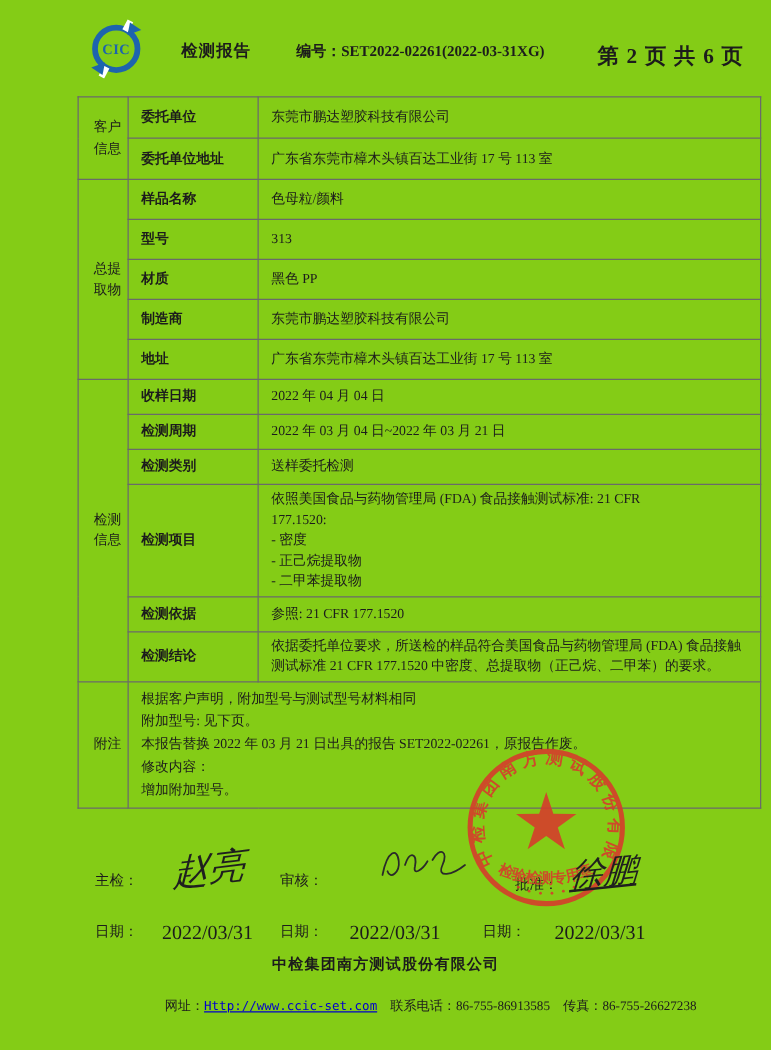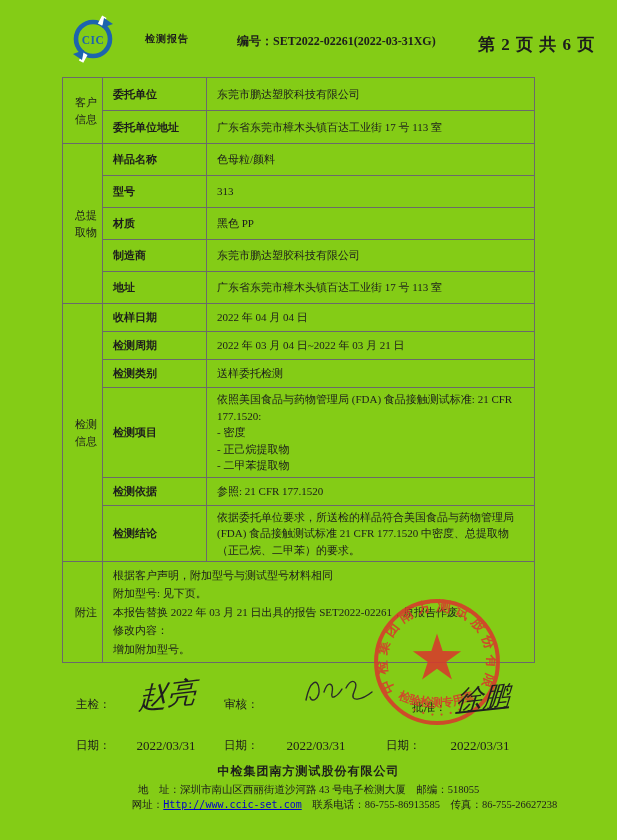--- a/index.html
+++ b/index.html
@@ -4,39 +4,39 @@
 <style>
   html,body{margin:0;padding:0;background:#e8e8e8;}
   .page{
     position:relative; width:617px; height:840px; margin:0 auto;
     background:#84cc16; overflow:hidden;
     font-family:"Liberation Serif","DejaVu Serif",serif;
     color:#1c1c1c; font-size:11px;
   }
   
   .logo{position:absolute; left:67px; top:15px; width:52px; height:48px;}
-  .hdr-title{position:absolute; left:145px; top:32px; font-size:10px; font-weight:bold; letter-spacing:1px;}
+  .hdr-title{position:absolute; left:145px; top:32px; font-size:13px; font-weight:bold; letter-spacing:1px;}
   .hdr-no{position:absolute; left:237px; top:33px; font-size:12px; font-weight:bold;}
   .hdr-page{position:absolute; left:478px; top:33px; font-size:17px; font-weight:bold; letter-spacing:1px;}
   
   table.report{
-    position:absolute; left:62px; top:77px; width:473px;
+    position:absolute; left:62px; top:77px; width:547px;
     border-collapse:collapse; table-layout:fixed; font-size:11px;
   }
   table.report{border:1.5px solid #5a5a5a;}
   table.report td{border:1px solid #6a6a6a; vertical-align:middle; padding:3px 8px 3px 10px; line-height:1.5;}
   td.group{width:40px; text-align:center; padding:3px 2px; line-height:2.15;}
   td.group .stack{display:inline-block; width:26px;}
   td.lab{width:104px;font-weight:bold;}
   td.val{white-space:pre-line;}
   tr.sec0{height:33px;} tr.sec1{height:32px;} tr.sec2{height:28px;} tr.sec3{height:18px;}
   tr.sec3 td.val{line-height:1.68; padding-top:4px; padding-bottom:4px;}
   
   .sig-label{position:absolute; font-size:11.5px;}
-  .sig-date-val{position:absolute; width:90px; text-align:center; font-size:13px;}
+  .sig-date-val{position:absolute; width:90px; text-align:center; font-size:16px;}
   .sig-name{
     position:absolute; font-family:"DejaVu Serif",serif; font-style:italic;
     color:#1f1f1f; white-space:nowrap;
   }
   .sig1{left:138px; top:676px; font-size:29px; transform:rotate(-7deg) skewX(-8deg); z-index:3;}
   .sig3{left:456px; top:680px; font-size:27px; transform:rotate(-6deg) skewX(-10deg); z-index:6; text-decoration:underline;}
   .sig2-svg{position:absolute; left:296px; top:670px; z-index:3;}
   .approver-label{z-index:1;}
   
   .stamp{position:absolute; left:371px; top:596px; width:132px; height:132px; z-index:4; opacity:0.87;}
@@ -175,16 +175,15 @@
       <circle cx="87" cy="112" r="1.1"></circle>
         <circle cx="78.5" cy="115.2" r="1.1"></circle>
       <circle cx="69.5" cy="116.8" r="1.1"></circle>
         <circle cx="60.5" cy="116.8" r="1.1"></circle>
       <circle cx="51.5" cy="115.2" r="1.1"></circle>
         <circle cx="43" cy="112" r="1.1"></circle>
     </g>
   </svg>
 
   <div class="footer-company">中检集团南方测试股份有限公司</div>
-  <div class="footer-line f2">地　址：深圳市南山区西丽街道沙河路 43 号电子检测大厦　邮编：518055</div>
   <div class="footer-line f3"><span>网址：</span><a href="#" class="weblink">Http://www.ccic-set.com</a><span>　联系电话：86-755-86913585　传真：86-755-26627238</span></div>
 
 </div>
 
 </body></html>

